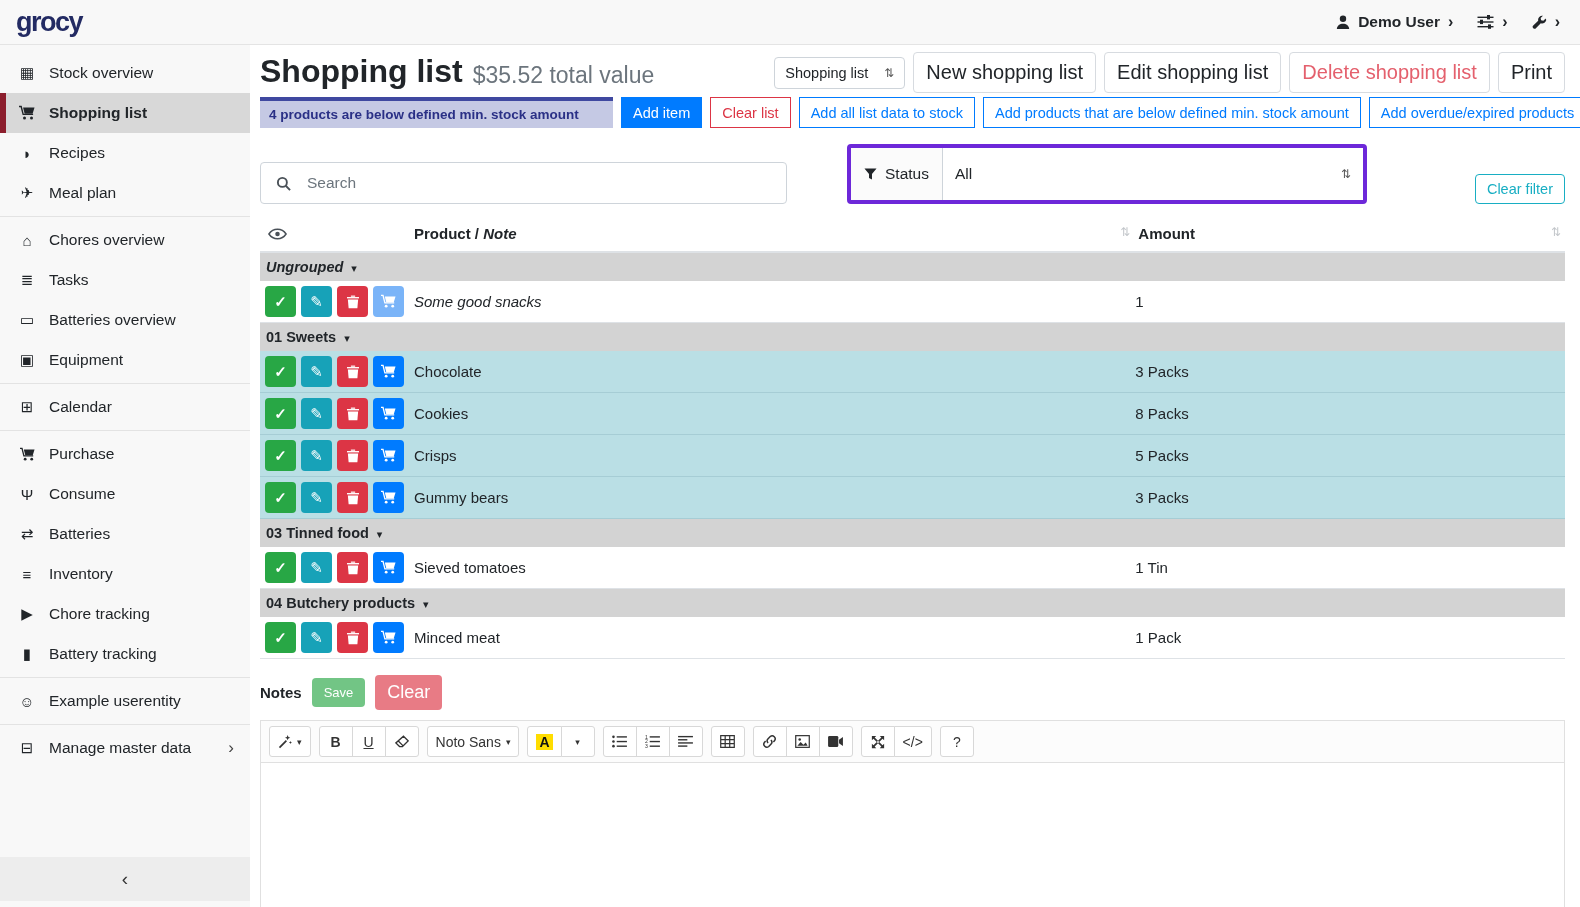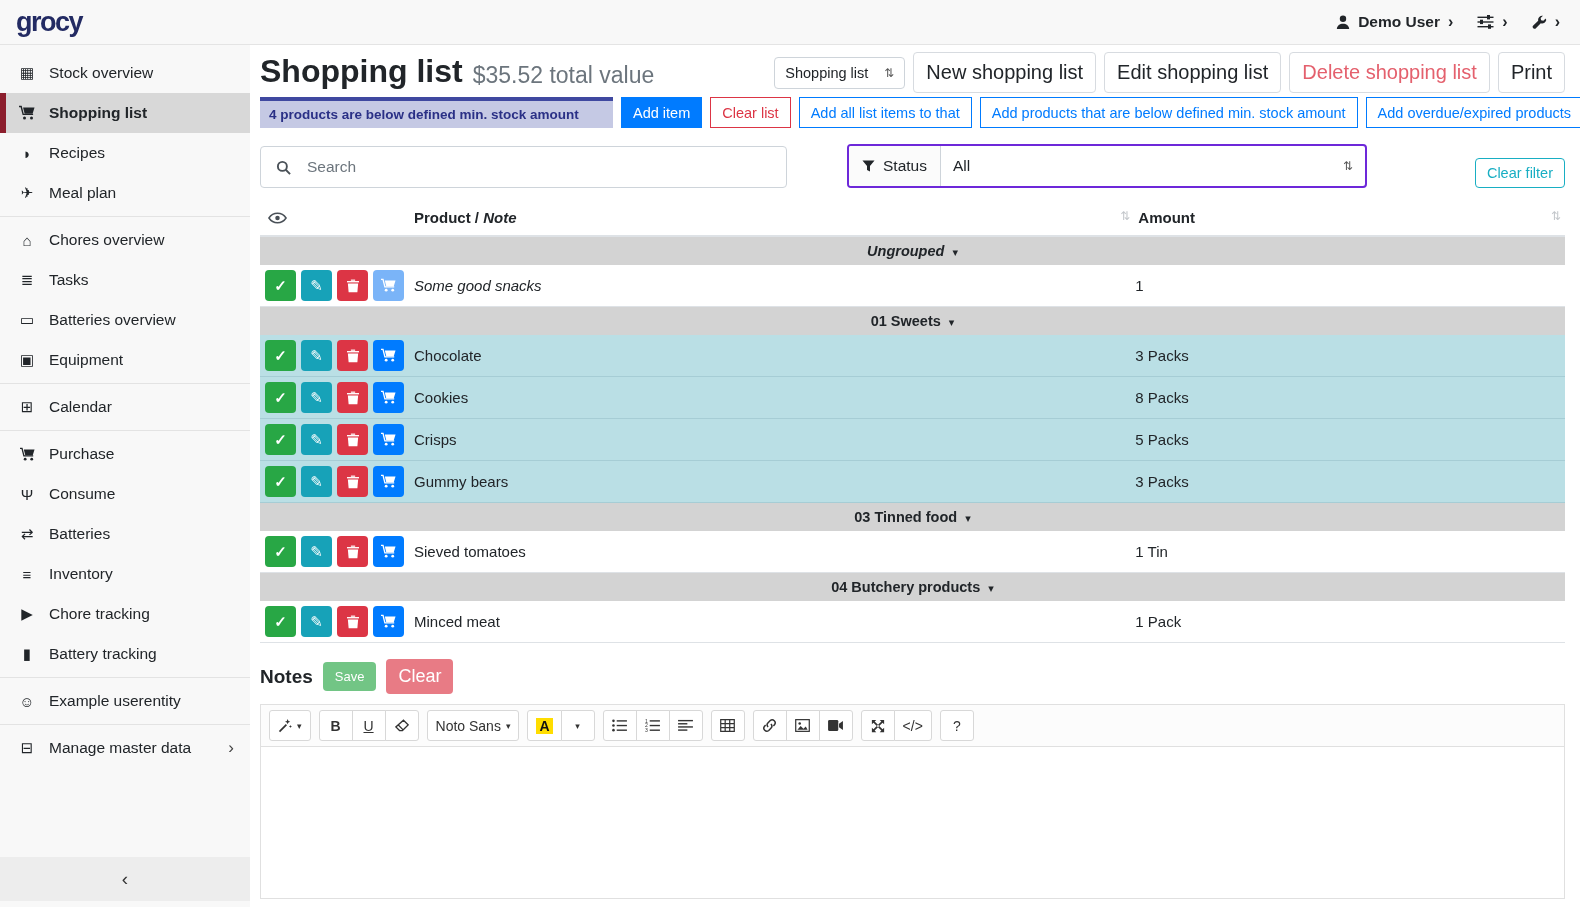--- a/index.html
+++ b/index.html
@@ -34,49 +34,49 @@
   .alert-min{flex:none;width:353px;background:#c5c9e4;border-top:4px solid #3f48a0;color:#2a3086;font-weight:bold;font-size:13.5px;padding:6px 9px 0;}
   .btn-p,.btn-od,.btn-ob{height:31px;border-radius:0;padding:0 11px;font-size:14.5px;cursor:pointer;font-family:inherit;white-space:nowrap;}
   .btn-p{background:#007bff;color:#fff;border:1px solid #007bff;}
   .btn-od{background:#fff;color:#dc3545;border:1px solid #dc3545;}
   .btn-ob{background:#fff;color:#007bff;border:1px solid #007bff;}
   .filter-row{display:flex;align-items:flex-end;margin-top:16px;gap:24px;}
   .search-box{width:527px;height:42px;border:1px solid #ced4da;border-radius:4px;background:#fff;display:flex;align-items:center;}
   .sb-ic{width:44px;display:flex;justify-content:center;color:#495057;}
   .search-box input{border:none;outline:none;flex:1;font-size:15.5px;font-family:inherit;color:#212529;height:100%;background:transparent;}
   input::placeholder{color:#6c757d;}
-  .status-group{margin-left:36px;width:520px;height:44px;border:2px solid #6d28d9;border-radius:4px;display:flex;background:#fff;overflow:hidden;}
+  .status-group{margin-left:36px;width:520px;height:60px;border:4px solid #6d28d9;border-radius:4px;display:flex;background:#fff;overflow:hidden;}
   .status-label{display:flex;align-items:center;gap:8px;padding:0 13px;font-size:15.5px;color:#212529;border-right:1px solid #ced4da;background:#fbfbfb;}
   .status-select{flex:1;display:flex;align-items:center;padding:0 12px;font-size:15.5px;cursor:pointer;}
   .status-select .sel-caret{margin-left:auto;}
   .clear-filter{margin-left:auto;background:#fff;color:#18aec3;border:1px solid #18aec3;border-radius:4px;padding:6px 11px;font-size:14.5px;cursor:pointer;font-family:inherit;}
   
   table{width:100%;border-collapse:collapse;margin-top:12px;}
   th{text-align:left;padding:9px 4px;font-size:15px;border-bottom:2px solid #dee2e6;}
   .th-eye{padding-left:8px;color:#495057;}
   .sort{float:right;color:#c2c6ca;font-size:12px;font-weight:normal;cursor:pointer;}
   .note-i{font-style:italic;}
-  .g-row td{background:#d3d3d3;font-weight:bold;font-size:14.5px;padding:6px;border-bottom:none;cursor:pointer;text-align:center;}
+  .g-row td{background:#d3d3d3;font-weight:bold;font-size:14.5px;padding:6px;border-bottom:none;cursor:pointer;}
   .g-caret{margin-left:8px;font-size:11px;}
   .g-row.italic .g-name{font-style:italic;}
   td{border-bottom:1px solid #dee2e6;}
   .acts{display:flex;gap:5px;padding:4px 0 4px 4px;}
   .act{width:31px;height:31px;border:none;border-radius:4px;color:#fff;display:flex;align-items:center;justify-content:center;cursor:pointer;padding:0;}
   .act.done{background:#28a745;font-size:15px;font-weight:bold;}
   .act.edit{background:#17a2b8;font-size:15px;}
   .act.del{background:#dc3545;}
   .act.cart{background:#007bff;}
   .act.cart.light{background:#7ab4f8;}
   tr.hl td{background:#badfe5;border-bottom-color:#a6cdd5;}
   .p-cell{font-size:15px;padding-left:4px;}
   .p-cell.italic{font-style:italic;}
   .a-cell{font-size:15px;}
   
   .notes-row{display:flex;align-items:center;gap:10px;margin-top:16px;}
-  .notes-title{font-size:19px;font-weight:bold;}
+  .notes-title{font-size:15px;font-weight:bold;}
   .btn-save{background:#28a745;opacity:.65;color:#fff;border:none;border-radius:4px;padding:7px 12px;font-size:13px;font-family:inherit;cursor:pointer;}
   .btn-clear{background:#dc3545;opacity:.65;color:#fff;border:none;border-radius:4px;padding:7px 12px;font-size:18px;font-family:inherit;cursor:pointer;}
   .note-toolbar{margin-top:10px;border:1px solid #e0e0e0;background:#fcfcfc;padding:5px 8px;display:flex;gap:8px;align-items:center;}
   .ntg{display:flex;}
   .ntb{min-width:34px;height:31px;background:#fff;border:1px solid #d8d8d8;margin-left:-1px;display:flex;align-items:center;justify-content:center;gap:5px;font-size:14px;color:#333;padding:0 8px;cursor:pointer;font-family:inherit;}
   .ntg .ntb:first-child{margin-left:0;border-top-left-radius:3px;border-bottom-left-radius:3px;}
   .ntg .ntb:last-child{border-top-right-radius:3px;border-bottom-right-radius:3px;}
   .hl-a{background:#fd0;padding:0 3px;font-weight:bold;color:#111;}
   .nt-caret{font-size:9px;color:#333;}
   .note-area{border:1px solid #e0e0e0;border-top:none;height:152px;background:#fff;}
@@ -306,21 +306,21 @@
         <button class="btn-o">Edit shopping list</button>
         <button class="btn-o danger-text">Delete shopping list</button>
         <button class="btn-o">Print</button>
       </div>
     </div>
 
     <div class="actions-row">
       <div class="alert-min">4 products are below defined min. stock amount</div>
       <button class="btn-p">Add item</button>
       <button class="btn-od">Clear list</button>
-      <button class="btn-ob">Add all list items to that</button>
+      <button class="btn-ob">Add all list data to stock</button>
       <button class="btn-ob">Add products that are below defined min. stock amount</button>
       <button class="btn-ob">Add overdue/expired products</button>
     </div>
 
     <div class="filter-row">
       <div class="search-box">
         <span class="sb-ic">
             <svg class="ic" width="15" height="15">
               <use href="#i-search"></use>
             </svg>

